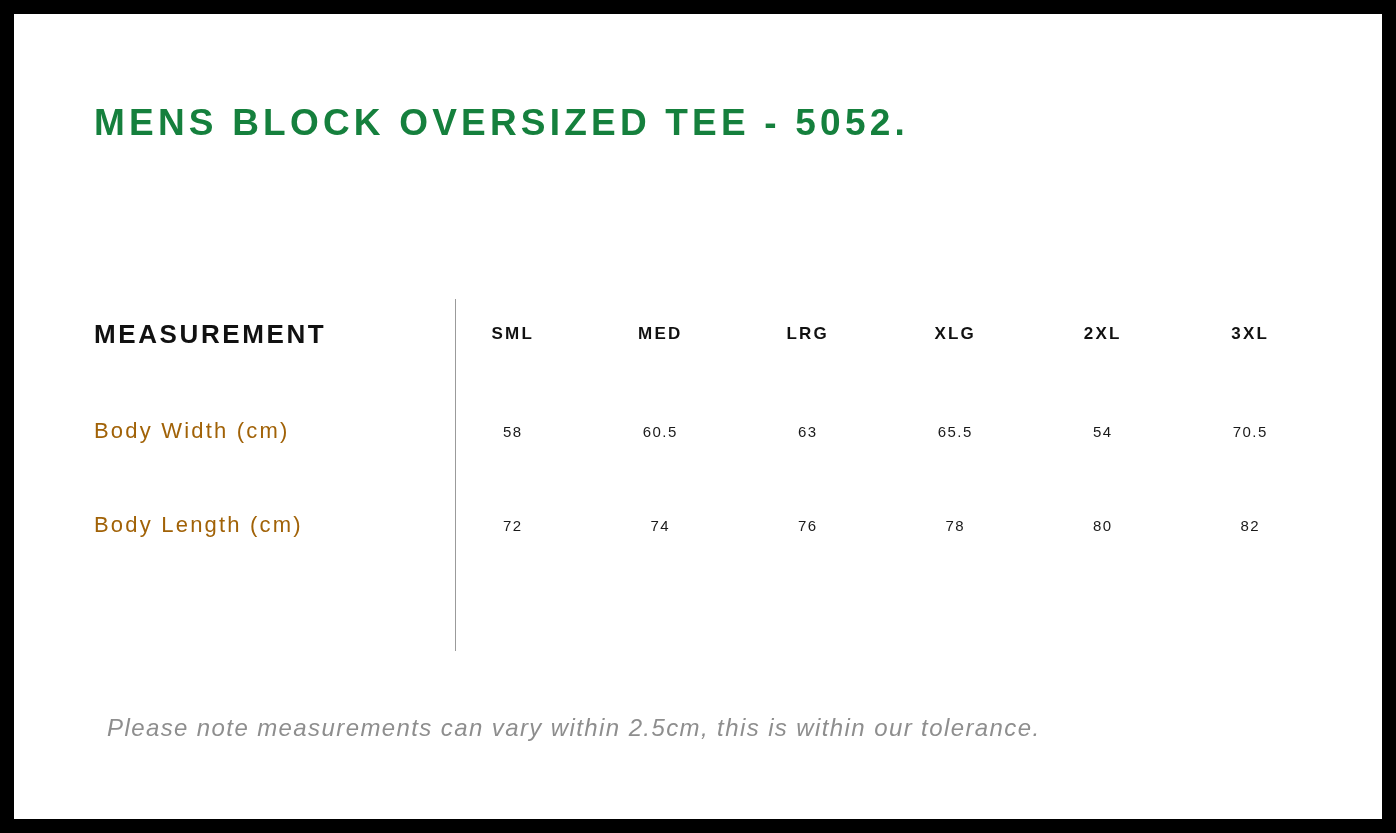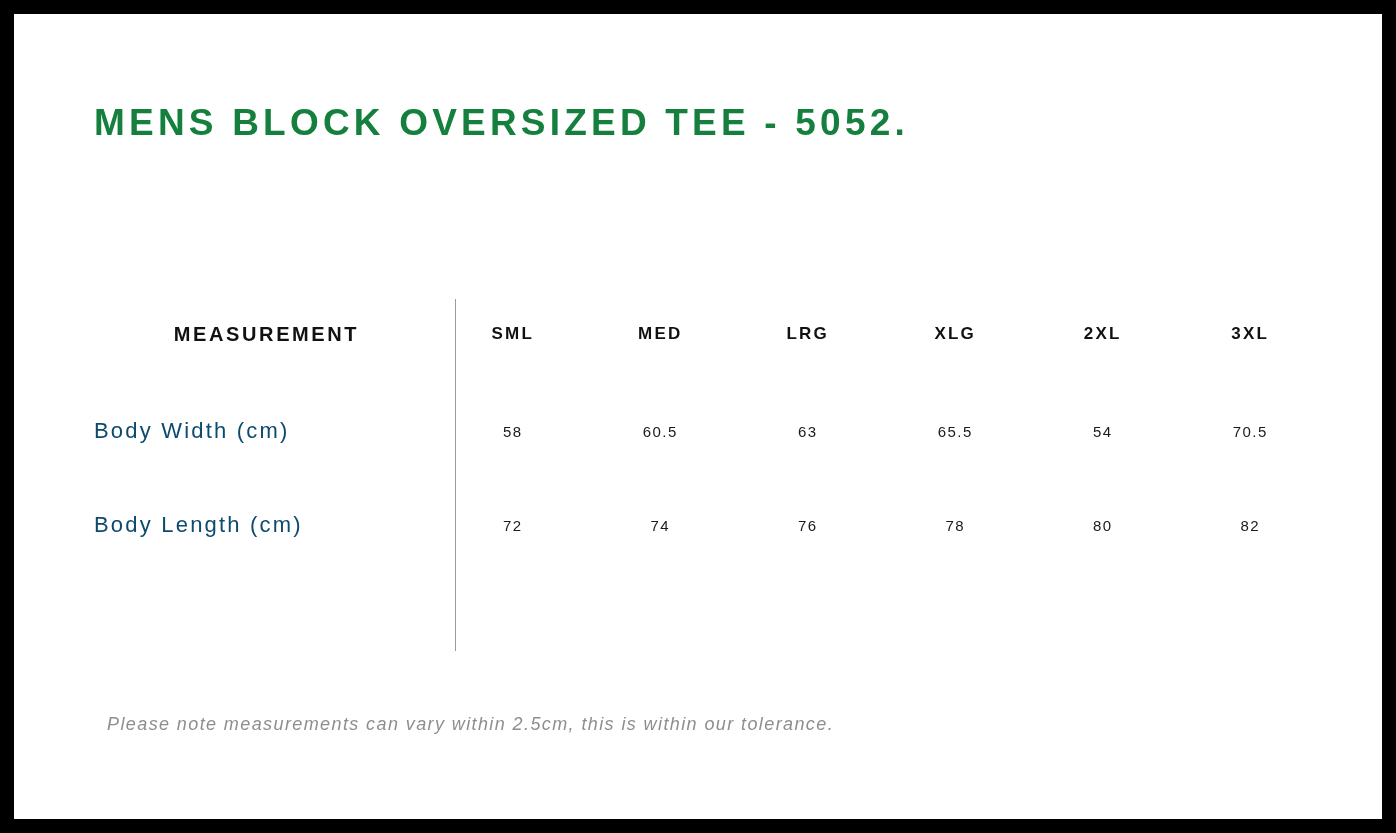--- a/index.html
+++ b/index.html
@@ -43,44 +43,44 @@
     width: 1230px;
     margin-left: 80px;
     table-layout: fixed;
   }
   table.size-table th,
   table.size-table td {
     padding: 0;
     border: none;
   }
   th.measurement-head {
-    text-align: center;
+    text-align: left;
     width: 345px;
-    font-size: 20px;
+    font-size: 26px;
     font-weight: bold;
     letter-spacing: 2.6px;
     color: #111111;
     height: 100px;
     vertical-align: middle;
     padding-left: 13px;
   }
   th.size-head {
     font-size: 17px;
     font-weight: bold;
     letter-spacing: 2.2px;
     color: #111111;
     height: 100px;
     vertical-align: middle;
     text-align: center;
   }
   td.row-label {
     text-align: left;
     font-size: 22px;
     letter-spacing: 2.2px;
-    color: #0c4a6e;
+    color: #a16207;
     height: 94px;
     vertical-align: middle;
     padding-left: 13px;
     font-weight: normal;
   }
   td.value {
     text-align: center;
     font-size: 15px;
     letter-spacing: 1.4px;
     color: #1a1a1a;
@@ -92,21 +92,21 @@
     left: 441px;
     top: 285px;
     width: 1px;
     height: 352px;
     background: #9b9b9b;
   }
   .note {
     position: absolute;
     left: 80px;
     top: 700px;
-    font-size: 18px;
+    font-size: 24px;
     font-style: italic;
     letter-spacing: 1.4px;
     color: #8e8e8e;
     white-space: nowrap;
     padding-left: 13px;
   }
 </style>
 </head>
 <body>
 

